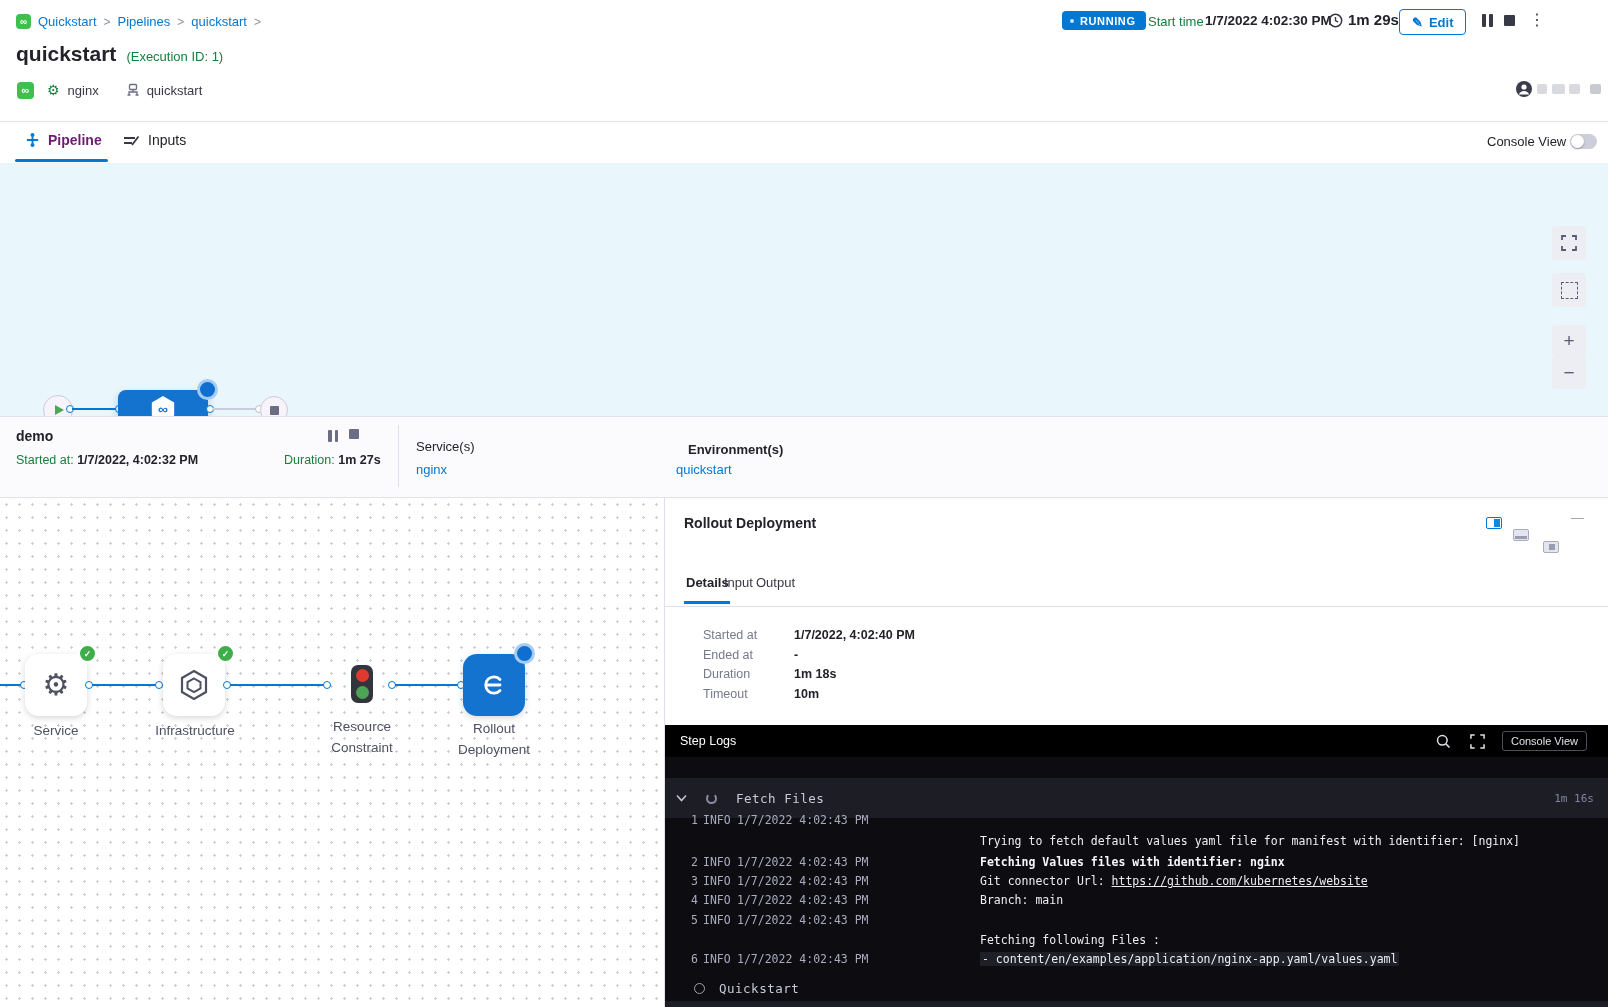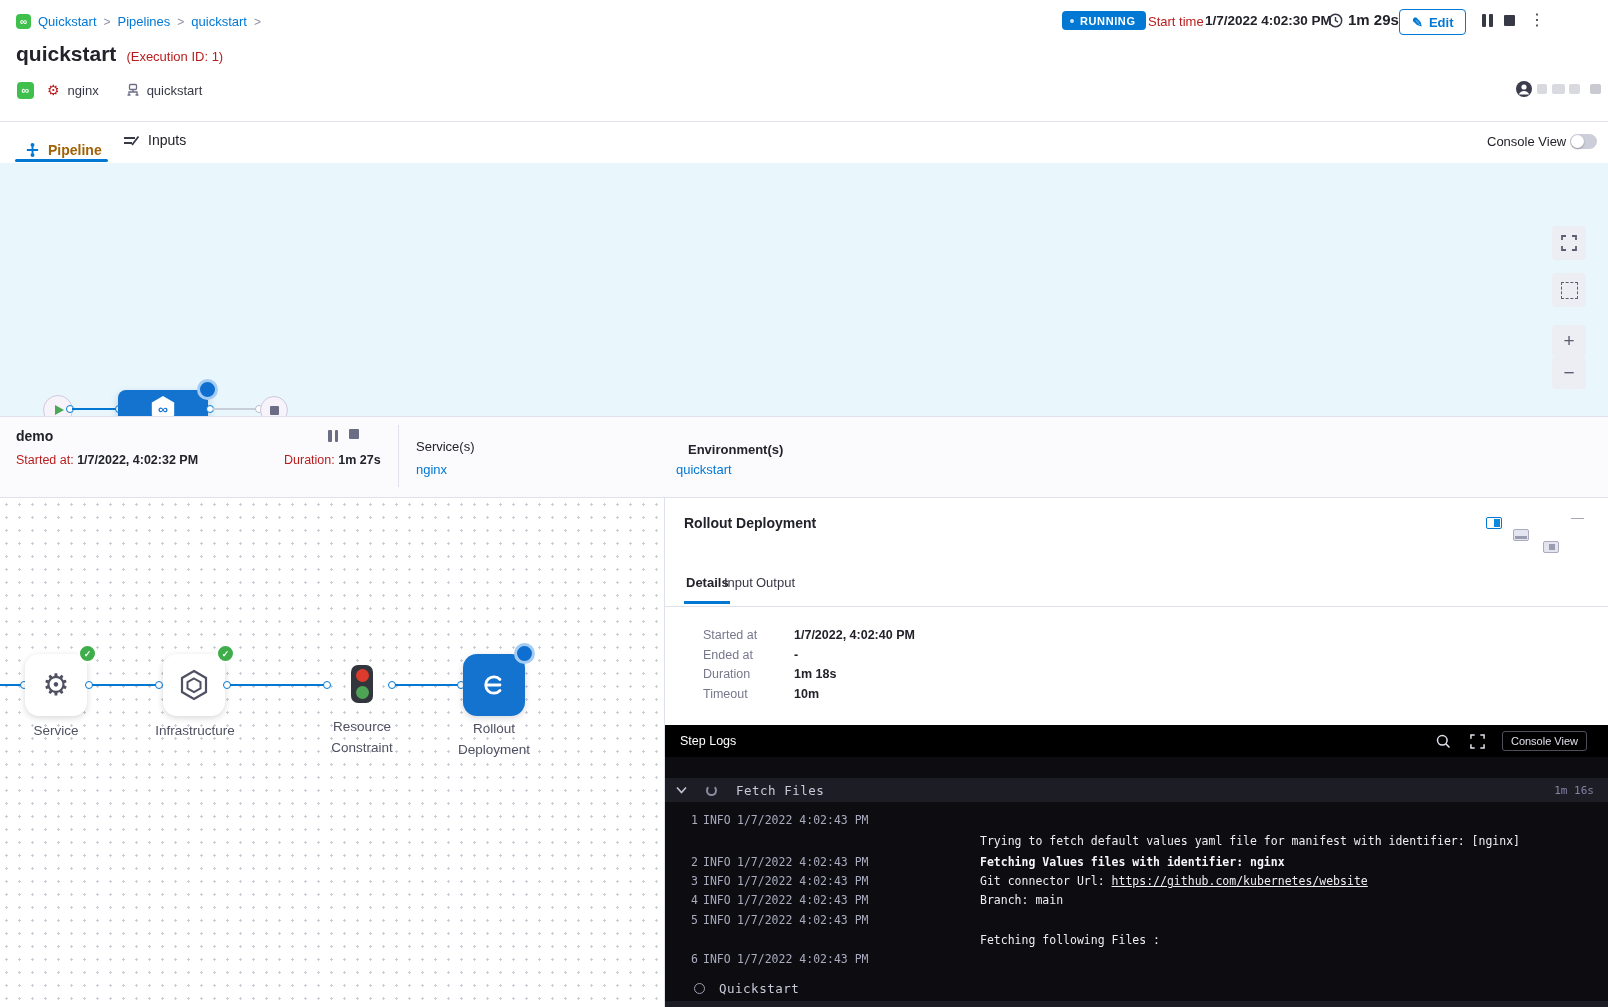--- a/index.html
+++ b/index.html
@@ -1,21 +1,21 @@
 <!DOCTYPE html>
 <html><head>
 <meta charset="utf-8">
 <style>
   html,body{margin:0;padding:0;background:#fff;}
   .app{position:relative;width:1608px;height:1007px;background:#fff;overflow:hidden;
        font-family:"Liberation Sans",sans-serif;color:#22222a;-webkit-font-smoothing:antialiased;}
   .abs{position:absolute;}
   .row{display:flex;align-items:center;}
   .link{color:#0278d5;text-decoration:none;cursor:pointer;}
-  .gray{color:#b91c1c;}
+  .gray{color:#15803d;}
   .sep::before{content:">";color:#8d8fa6;margin:0 7px;font-size:12px;}
   .crumb{font-size:13px;}
   
   .badge{background:#0278d5;color:#fff;font-size:11px;font-weight:bold;letter-spacing:.6px;
          border-radius:4px;height:19px;display:flex;align-items:center;padding:0 10px 0 8px;}
   .badge .dot{width:4px;height:4px;border-radius:50%;background:#cfe3f7;margin-right:6px;}
   .btn-edit{display:flex;align-items:center;gap:6px;border:1px solid #0278d5;border-radius:4px;
             height:24px;padding:0 12px;color:#0278d5;font-size:13px;font-weight:bold;background:#fff;cursor:pointer;}
   .icon-pause{display:inline-flex;gap:3px;cursor:pointer;}
   .icon-pause i{width:4px;height:13px;background:#383946;border-radius:1px;}
@@ -158,21 +158,21 @@
     <span class="redact" style="width:10px;"></span>
     <span style="width:5px;"></span>
     <span class="redact" style="width:13px;"></span>
     <span style="width:4px;"></span>
     <span class="redact" style="width:11px;"></span>
     <span style="width:10px;"></span>
     <span class="redact" style="width:11px;background:#c9c9d1;"></span>
   </div>
 
   <div class="abs" style="left:0;top:121px;width:1608px;height:41px;border-top:1px solid #e2e4ec;border-bottom:1px solid #e8eaf0;background:#fff;">
-    <div class="tab abs" style="left:25px;top:10px;color:#a16207;font-weight:bold;margin-top:10px;">
+    <div class="tab abs" style="left:25px;top:10px;color:#701a75;font-weight:bold;">
       <svg width="15" height="16" viewBox="0 0 16 16">
         <circle cx="8" cy="2.6" r="2.1" fill="#0278d5"></circle>
         <circle cx="8" cy="13.4" r="2.1" fill="#0278d5"></circle>
         <path d="M8 4.5 v7 M2 8 h12" stroke="#0278d5" stroke-width="2"></path>
       </svg>
       <span>Pipeline</span>
     </div>
     <div class="tab abs" style="left:123px;top:10px;">
       <svg width="17" height="15" viewBox="0 0 17 15">
         <path d="M1 5 h11 M1 10 h8" stroke="#383946" stroke-width="1.8"></path>
@@ -337,21 +337,21 @@
       <path d="M9.9 9.9 L13.5 13.5" stroke="#dfe0ea" stroke-width="1.5"></path>
     </svg>
     <svg width="15" height="15" viewBox="0 0 16 16" style="margin-right:17px;cursor:pointer;">
       <path d="M1 5 V1 h4 M11 1 h4 v4 M15 11 v4 h-4 M5 15 H1 v-4" fill="none" stroke="#dfe0ea" stroke-width="1.6"></path>
     </svg>
     <span class="cv-btn" style="margin-right:21px;">Console View</span>
   </div>
 
   <div class="abs console-body" style="left:665px;top:757px;width:943px;height:250px;"></div>
 
-  <div class="abs band row" style="left:665px;top:778px;width:943px;height:24px;">
+  <div class="abs band row" style="left:665px;top:778px;width:943px;height:40px;">
     <svg width="11" height="8" viewBox="0 0 11 8" style="margin-left:11px;">
       <path d="M1 1.5 L5.5 6.5 L10 1.5" fill="none" stroke="#c3c4d4" stroke-width="1.6"></path>
     </svg>
     <span class="loadring" style="margin-left:19px;"></span>
     <span class="mono" style="margin-left:19px;font-size:12.5px;color:#c9cad9;letter-spacing:.5px;">Fetch Files</span>
     <span style="flex:1;"></span>
     <span class="mono" style="margin-right:14px;font-size:11px;color:#8184a1;">1m 16s</span>
   </div>
 
   <div class="log-row" style="top:810px;">
@@ -393,20 +393,21 @@
   <div class="log-row" style="top:930px;">
     <span class="log-ln"></span>
       <span class="log-lvl"></span>
       <span class="log-time"></span>
       <span class="log-msg">Fetching following Files :</span>
   </div>
   <div class="log-row" style="top:949px;">
     <span class="log-ln">6</span>
       <span class="log-lvl">INFO</span>
       <span class="log-time">1/7/2022 4:02:43 PM</span>
+    <span class="log-msg"><span class="log-hl">- content/en/examples/application/nginx-app.yaml/values.yaml</span></span>
   </div>
 
   <div class="abs row" style="left:665px;top:975px;width:943px;height:26px;">
     <span class="opencirc" style="margin-left:29px;"></span>
     <span class="mono" style="margin-left:14px;font-size:12.5px;color:#c9cad9;letter-spacing:.5px;">Quickstart</span>
   </div>
   <div class="abs band" style="left:665px;top:1001px;width:943px;height:6px;"></div>
 
 </div>
 

